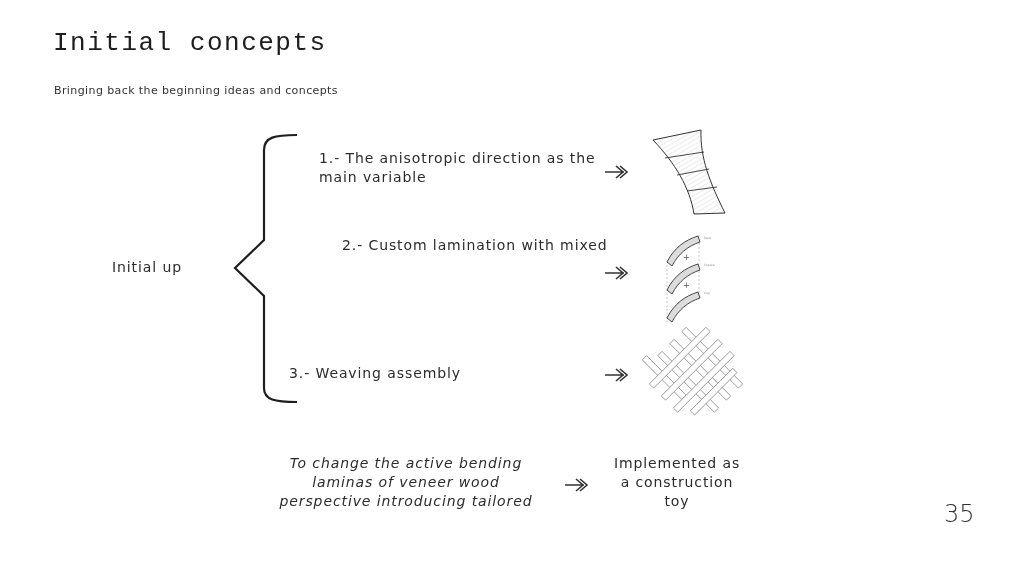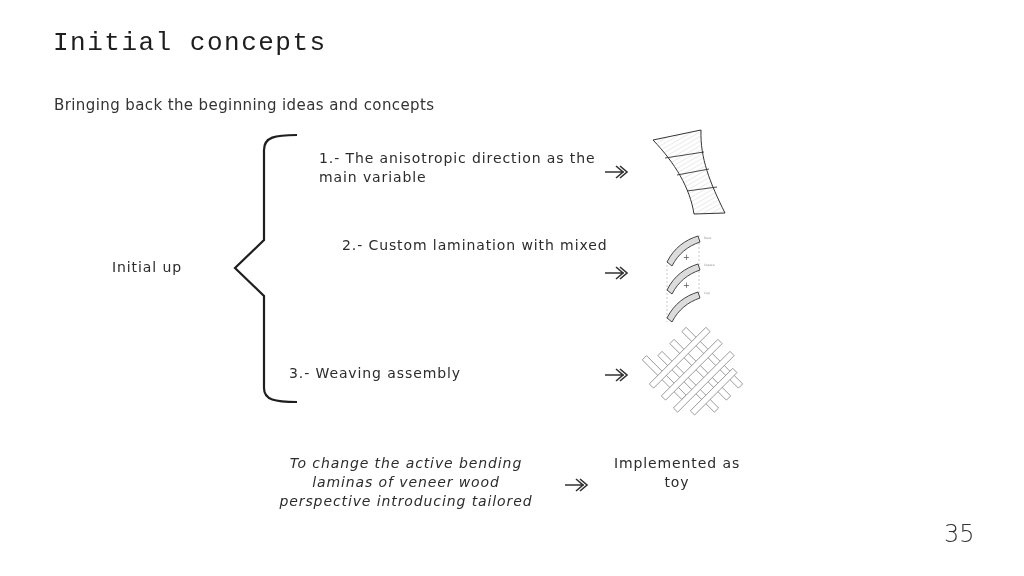--- a/index.html
+++ b/index.html
@@ -1,29 +1,29 @@
 <!DOCTYPE html>
 <html><head>
 <meta charset="utf-8">
 <style>
   html, body { margin: 0; padding: 0; background: #ffffff; }
   body { width: 1024px; height: 576px; position: relative; overflow: hidden;
          font-family: "DejaVu Sans", sans-serif; color: #2a2a2a; }
   .abs { position: absolute; }
   .title { left: 53px; top: 28px; font-size: 26px; font-weight: 200; letter-spacing: 1.5px; color: #1e1e1e;
            font-family: Liberation Mono, monospace; }
-  .subtitle { left: 54px; top: 84px; font-size: 15px; letter-spacing: 0.4px; color: #333; margin-top: 12px; }
+  .subtitle { left: 54px; top: 84px; font-size: 11px; letter-spacing: 0.4px; color: #333; }
   .label { font-size: 14px; letter-spacing: 0.9px; color: #2c2c2c; line-height: 19px; }
   .summing { left: 112px; top: 258px; }
   .item1 { left: 298px; top: 149px; margin-left: 21px; }
   .item2 { left: 298px; top: 236px; margin-left: 44px; }
   .item3 { left: 289px; top: 364px; }
   .bottom-left { left: 272px; top: 454px; width: 268px; text-align: center; font-style: italic; }
   .bottom-right { left: 606px; top: 454px; width: 142px; text-align: center; }
-  .page-num { left: 944px; top: 520px; font-size: 24px; font-weight: 200; color: #333; letter-spacing: 0px; }
+  .page-num { left: 944px; top: 500px; font-size: 24px; font-weight: 200; color: #333; letter-spacing: 0px; }
   svg { position: absolute; overflow: visible; }
 </style>
 </head>
 <body>
 
 <div class="abs title">Initial concepts</div>
 <div class="abs subtitle">Bringing back the beginning ideas and concepts</div>
 
 <div class="abs label summing">Initial up</div>
 
@@ -97,16 +97,17 @@
   </g>
 </svg>
 
 <div class="abs label bottom-left">
   <div>To change the active bending</div>
   <div>laminas of veneer wood</div>
   <div>perspective introducing tailored</div>
 </div>
 <div class="abs label bottom-right">
   <div>Implemented as</div>
+  <div>a construction</div>
   <div>toy</div>
 </div>
 
 <div class="abs page-num">35</div>
 
 </body></html>

